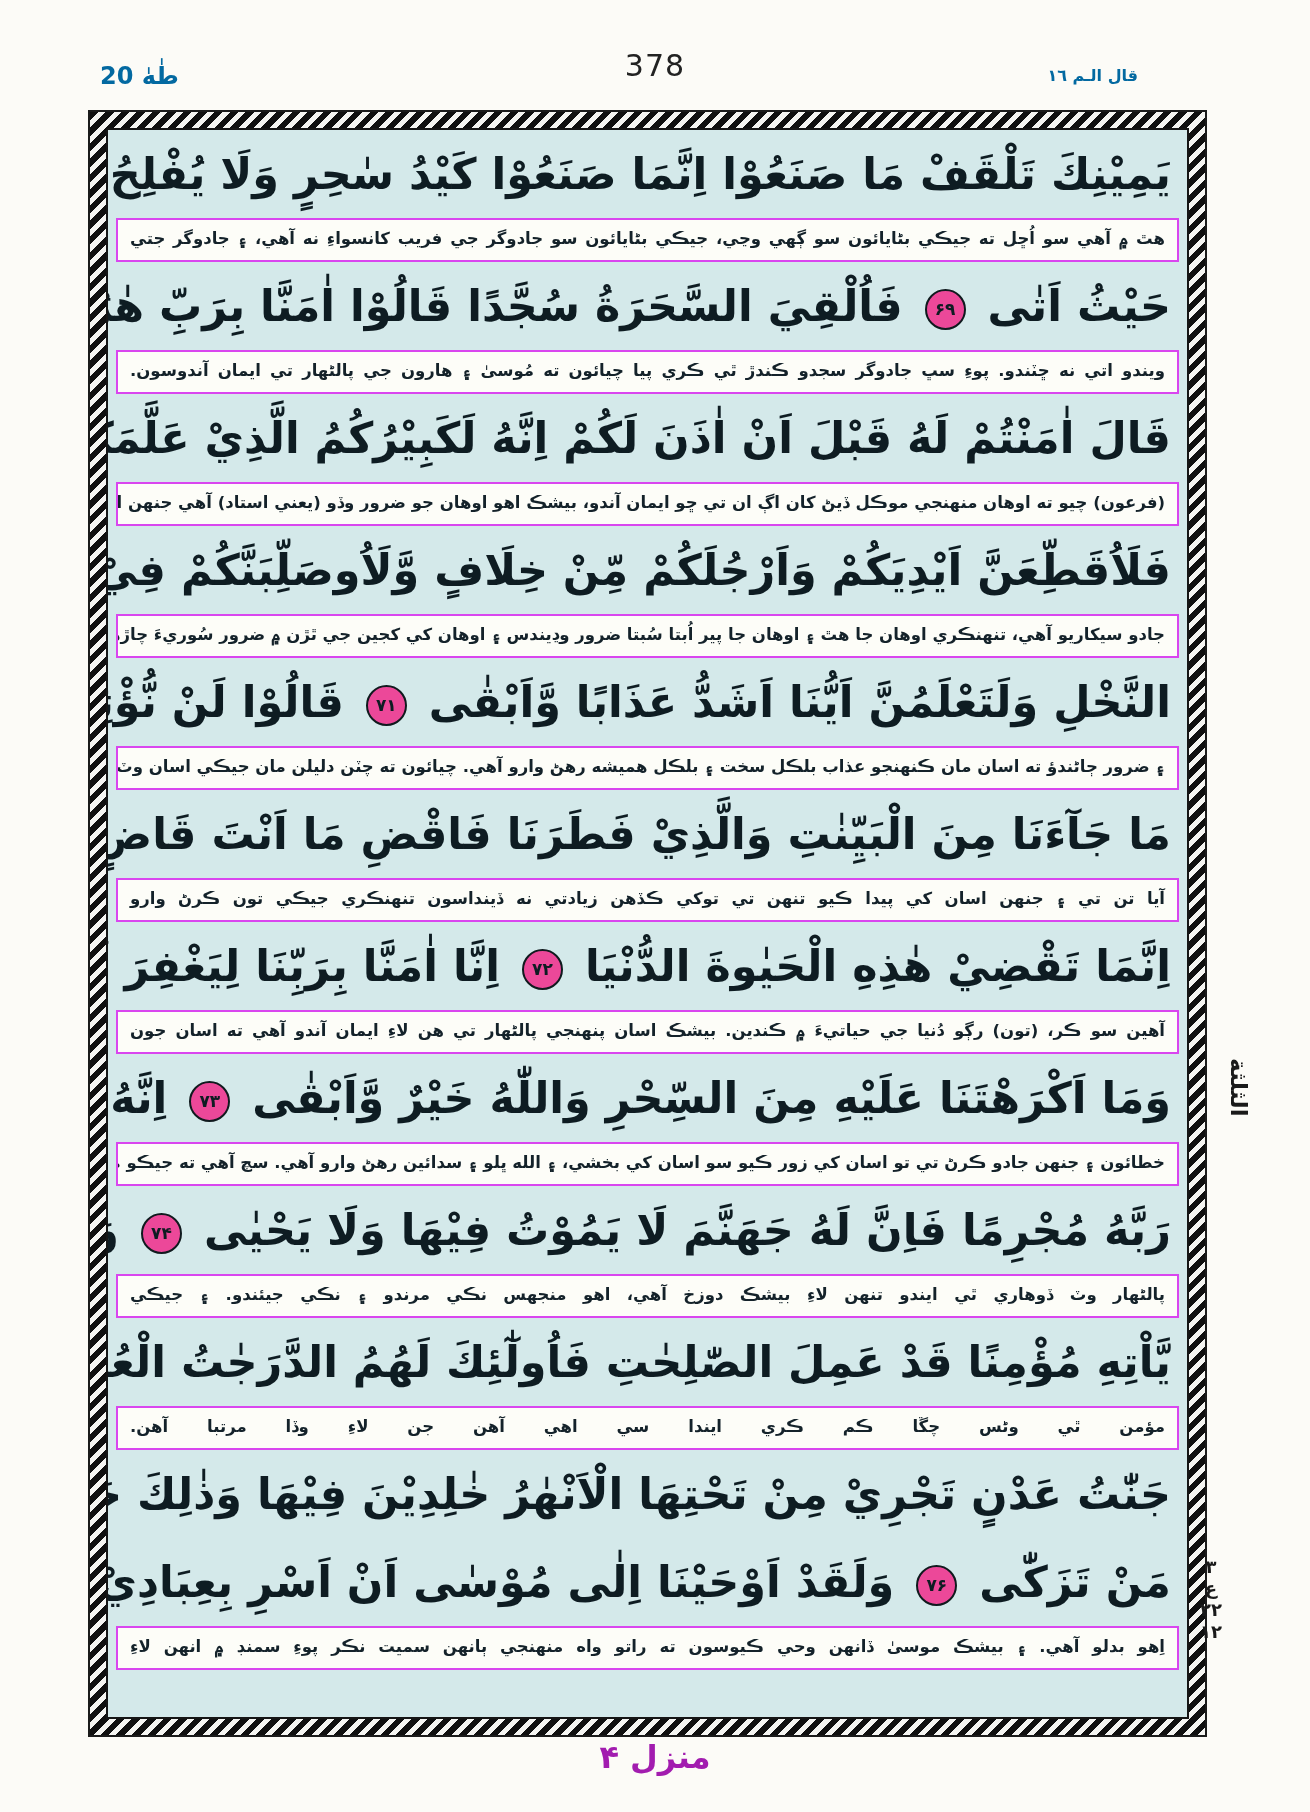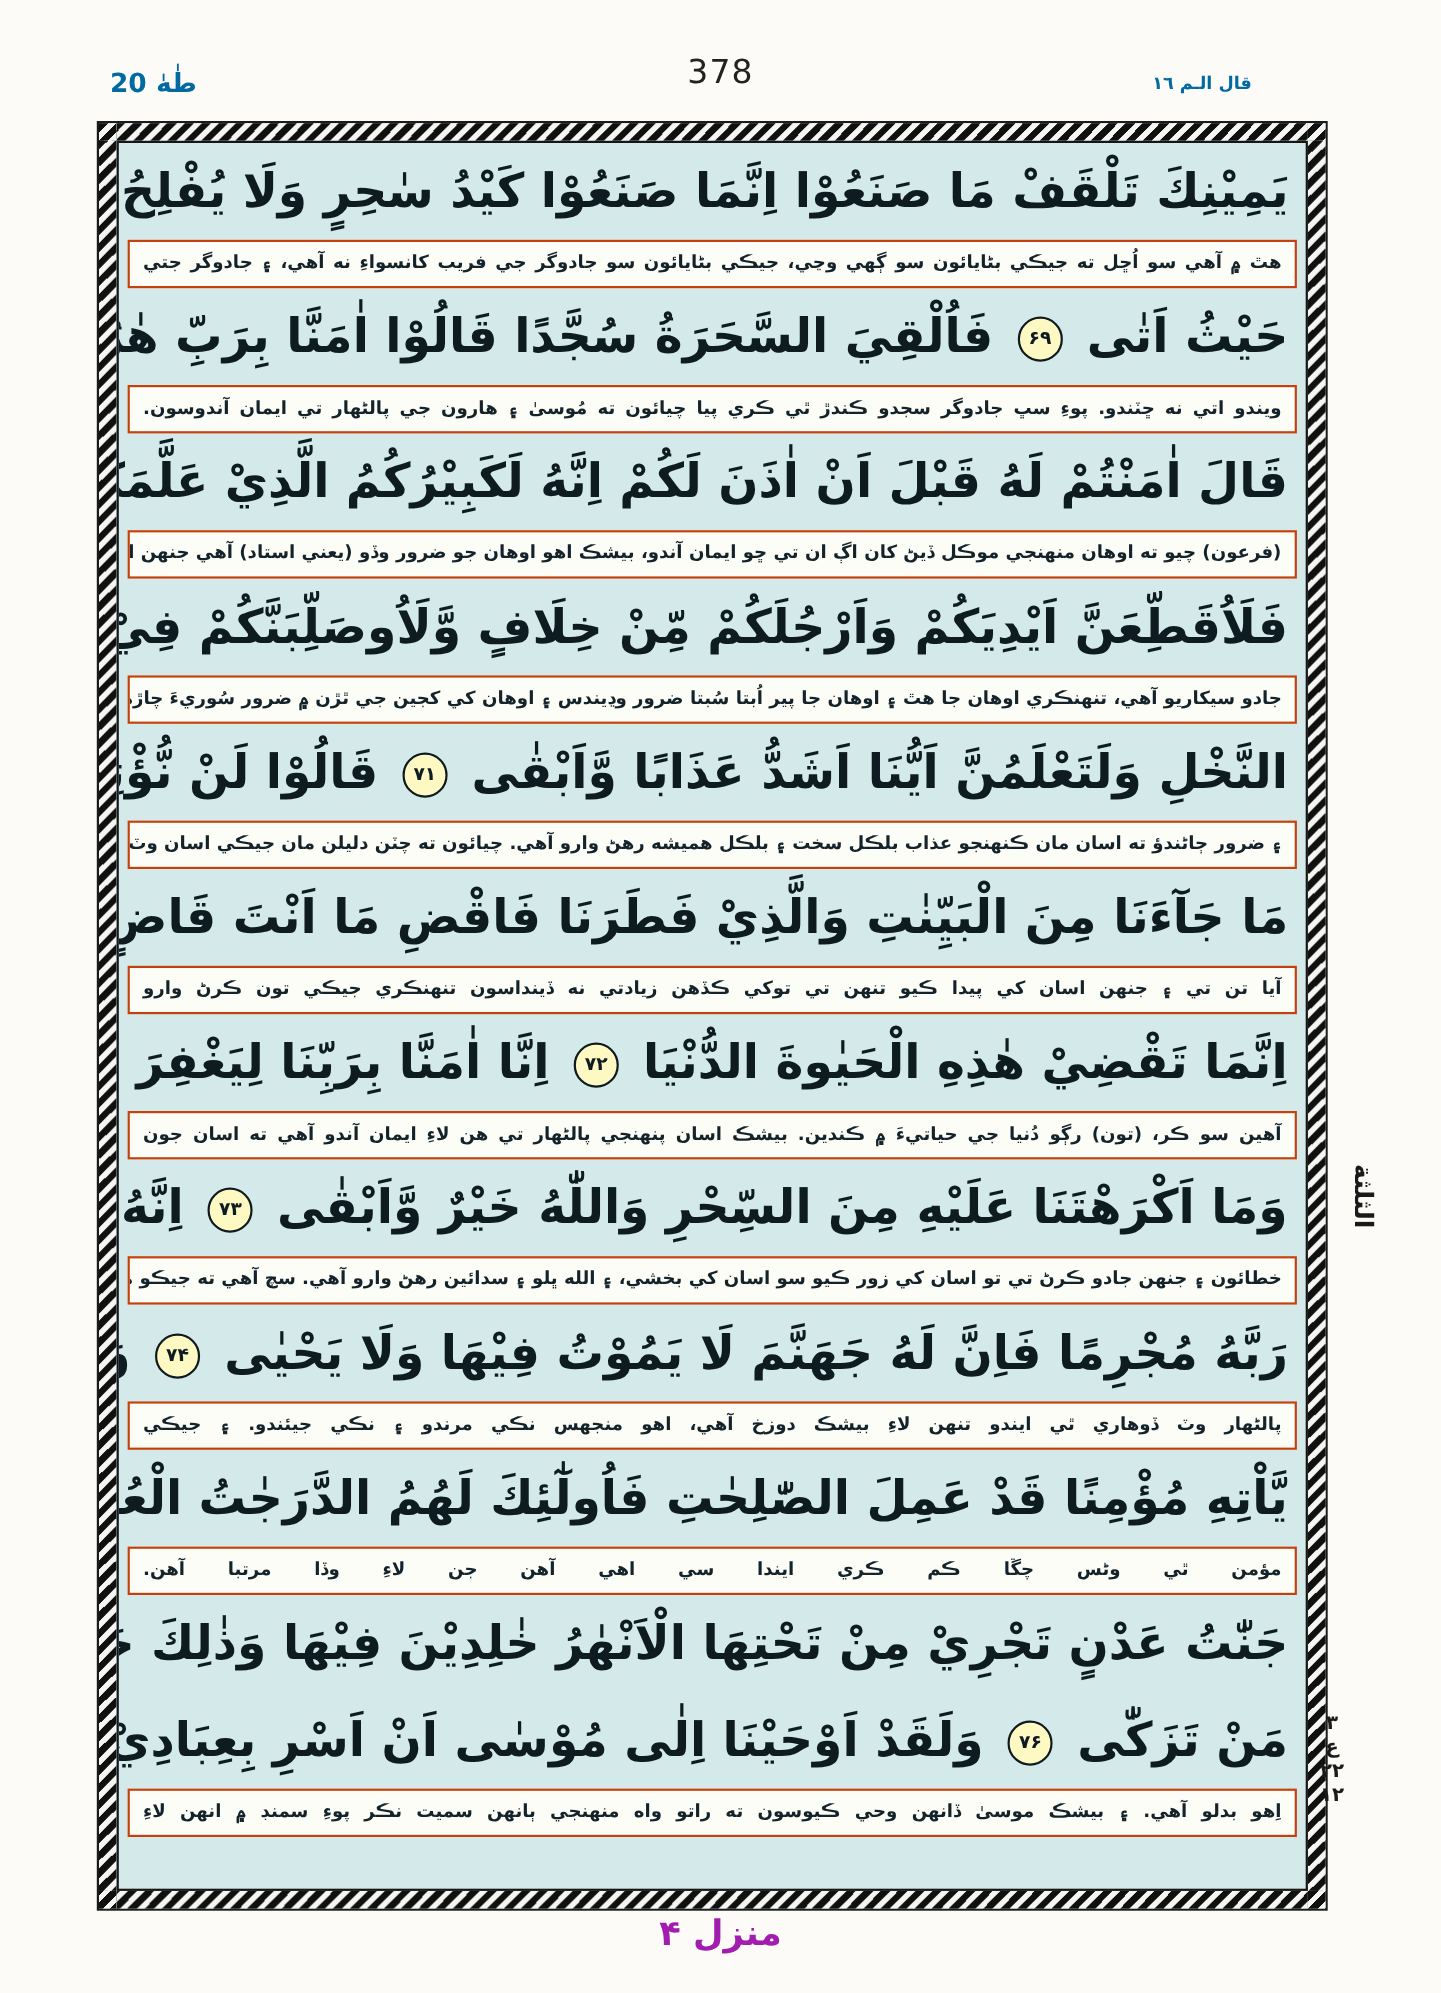--- a/index.html
+++ b/index.html
@@ -49,31 +49,31 @@
     white-space:nowrap;
   }
   .quran-line .vtext { letter-spacing:0.5px; }
   .ayah-num {
     display:inline-flex; align-items:center; justify-content:center;
     width:37px; height:37px;
     border:2.5px solid #101a1e; border-radius:50%;
     font-size:17px; font-weight:bold; line-height:1;
     vertical-align:middle;
     margin:0 7px;
-    background:#fef9c3;
+    background:#ec4899;
     color:#0e1c22;
   }
 
   
   .trans-box {
     flex:0 0 44px; height:44px;
     margin:0 8px;
     box-sizing:border-box;
     background:#fdfdf8;
-    border:2px solid #c2410c;
+    border:2px solid #d946ef;
     overflow:hidden;
   }
   .trans-text {
     direction:rtl;
     text-align:justify; text-align-last:justify;
     font-size:16.5px; font-weight:bold;
     color:#14222a;
     line-height:38px;
     padding:0 12px;
     white-space:nowrap;

